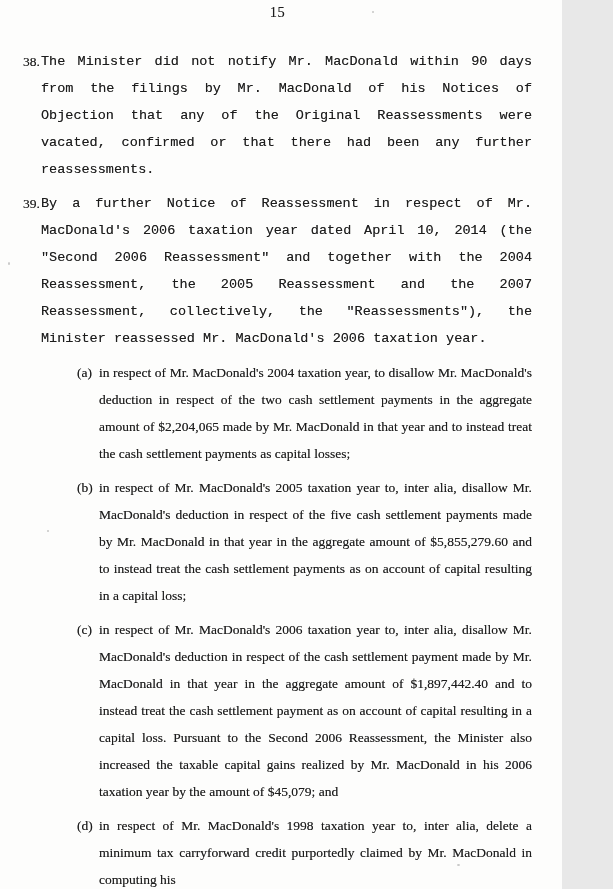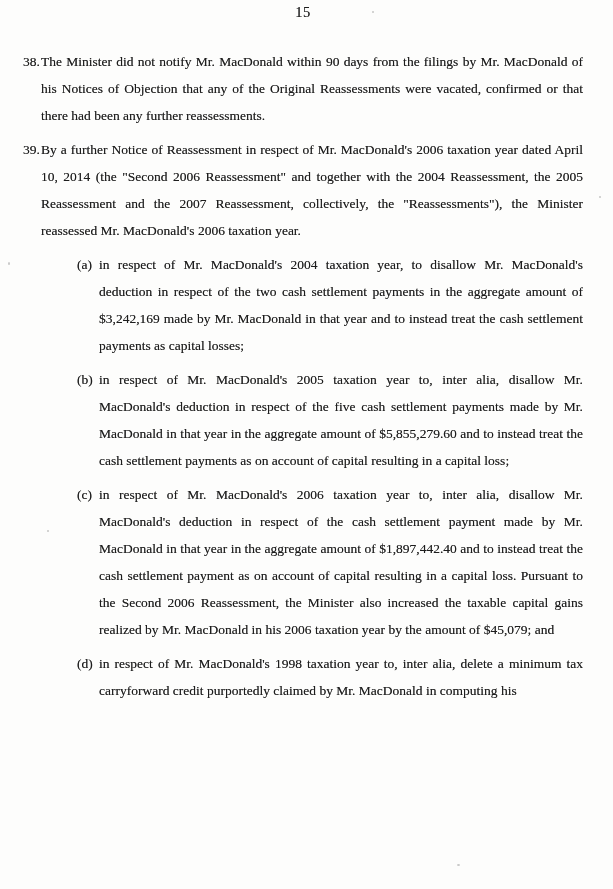--- a/index.html
+++ b/index.html
@@ -1,18 +1,18 @@
 <!DOCTYPE html>
 <html><head>
 <meta charset="utf-8">
 <style>
   html, body { margin: 0; padding: 0; background: #e8e8e8; }
   .page {
     position: relative;
-    width: 613px;
+    width: 562px;
     height: 889px;
     margin: 0;
     background: #fdfdfc;
     box-sizing: border-box;
     padding: 2px 30px 0 23px;
     font-family: "Liberation Serif", "DejaVu Serif", serif;
     color: #1d1d1d;
     text-shadow: 0 0 0.35px rgba(20,20,20,0.55);
     overflow: hidden;
   }
@@ -23,21 +23,21 @@
     letter-spacing: 0.5px;
   }
   .para {
     display: flex;
     margin: 7px 0 0 0;
     font-size: 13.5px;
     line-height: 27px;
   }
   .para.first { margin-top: 26px; }
   .pnum { flex: 0 0 18px; }
-  .ptext { flex: 1; text-align: justify; }
+  .ptext { flex: 1; text-align: justify; font-family: Liberation Mono, monospace; }
   .subitems { margin-left: 54px; }
   .sub {
     display: flex;
     margin: 7px 0 0 0;
     font-size: 13.5px;
     line-height: 27px;
   }
   .snum { flex: 0 0 22px; }
   .stext { flex: 1; text-align: justify; }
   .lat { }
@@ -64,21 +64,21 @@
   <div class="para">
     <span class="pnum">39.</span>
     <span class="ptext">By a further Notice of Reassessment in respect of Mr. MacDonald's 2006 taxation year dated April 10, 2014 (the "Second 2006 Reassessment" and together with the 2004 Reassessment, the 2005 Reassessment and the 2007 Reassessment, collectively, the "Reassessments"), the Minister reassessed Mr. MacDonald's 2006 taxation year.</span>
   </div>
 
 
   <div class="subitems">
 
     <div class="sub">
       <span class="snum">(a)</span>
-      <span class="stext"><span>in respect of Mr. MacDonald's 2004 taxation year, to disallow Mr. MacDonald's deduction in respect of the two cash settlement payments in the aggregate amount of $3,242,169 made by Mr. MacDonald in that year and to instead treat the cash settlement payments as capital losses;</span></span>
+      <span class="stext"><span>in respect of Mr. MacDonald's 2004 taxation year, to disallow Mr. MacDonald's deduction in respect of the two cash settlement payments in the aggregate amount of $2,204,065 made by Mr. MacDonald in that year and to instead treat the cash settlement payments as capital losses;</span></span>
     </div>
 
     <div class="sub">
       <span class="snum">(b)</span>
       <span class="stext"><span>in respect of Mr. MacDonald's 2005 taxation year to, </span><span class="lat">inter alia,</span><span> disallow Mr. MacDonald's deduction in respect of the five cash settlement payments made by Mr. MacDonald in that year in the aggregate amount of $5,855,279.60 and to instead treat the cash settlement payments as on account of capital resulting in a capital loss;</span></span>
     </div>
 
     <div class="sub">
       <span class="snum">(c)</span>
       <span class="stext"><span>in respect of Mr. MacDonald's 2006 taxation year to, </span><span class="lat">inter alia</span><span>, disallow Mr. MacDonald's deduction in respect of the cash settlement payment made by Mr. MacDonald in that year in the aggregate amount of $1,897,442.40 and to instead treat the cash settlement payment as on account of capital resulting in a capital loss. Pursuant to the Second 2006 Reassessment, the Minister also increased the taxable capital gains realized by Mr. MacDonald in his 2006 taxation year by the amount of $45,079; and</span></span>

